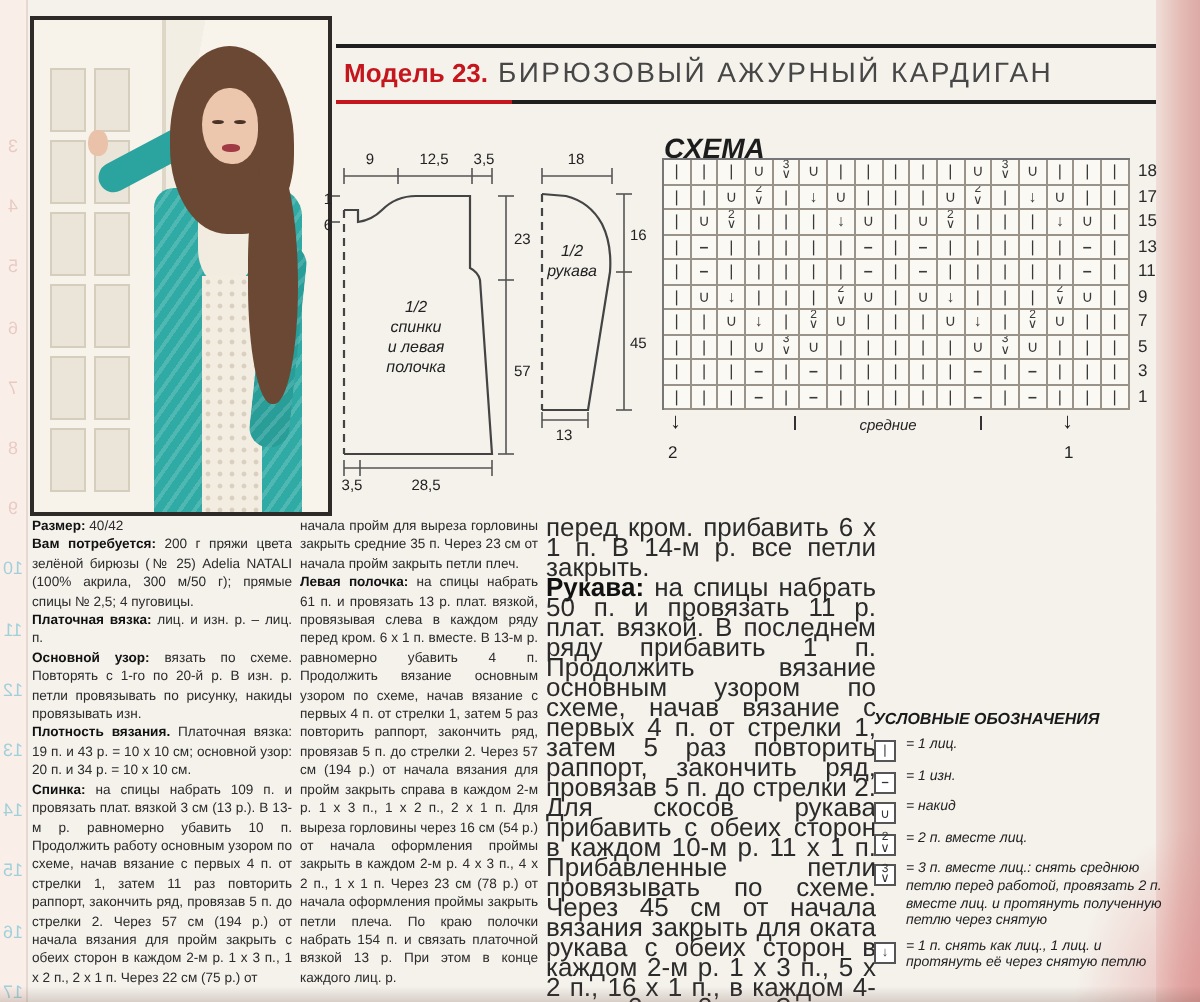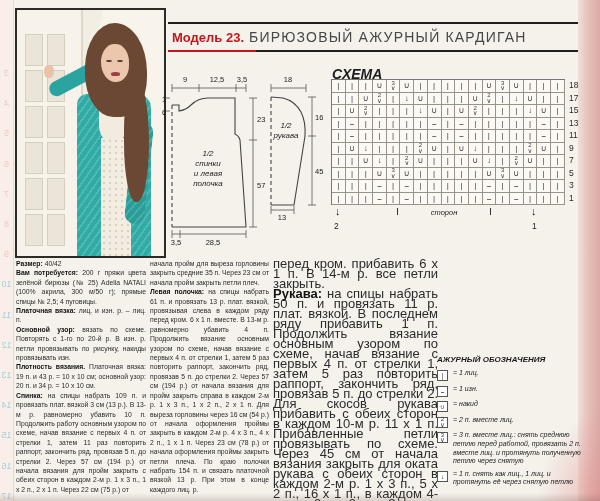--- a/index.html
+++ b/index.html
@@ -424,21 +424,21 @@
       <div class="rnum">11</div>
       <div class="rnum">9</div>
       <div class="rnum">7</div>
       <div class="rnum">5</div>
       <div class="rnum">3</div>
       <div class="rnum">1</div>
     </div>
   <div class="abs rap-arrow" style="left:335px;top:205px;">↓</div>
   <div class="abs rap-num" style="left:334px;top:221px;">2</div>
   <div class="abs rap-tick" style="left:397px;top:208px;"></div>
-  <div class="abs rap-label" style="left:413px;top:208px;width:62px;text-align:center;">сторон</div>
+  <div class="abs rap-label" style="left:413px;top:208px;width:62px;text-align:center;">средние</div>
   <div class="abs rap-tick" style="left:490px;top:208px;"></div>
   <div class="abs rap-arrow" style="left:531px;top:205px;">↓</div>
   <div class="abs rap-num" style="left:532px;top:221px;">1</div>
 
   <div class="abs textcol" id="col0">
       <p class="para"><b>Размер:</b> 40/42</p>
       <p class="para"><b>Вам потребуется:</b> 200 г пряжи цвета зелёной бирюзы (№ 25) Adelia NATALI (100% акрила, 300 м/50 г); прямые спицы № 2,5; 4 пуговицы.</p>
       <p class="para"><b>Платочная вязка:</b> лиц. и изн. р. – лиц. п.</p>
       <p class="para"><b>Основной узор:</b> вязать по схеме. Повторять с 1-го по 20-й р. В изн. р. петли провязывать по рисунку, накиды провязывать изн.</p>
       <p class="para"><b>Плотность вязания.</b> Платочная вязка: 19 п. и 43 р. = 10 x 10 см; основной узор: 20 п. и 34 р. = 10 x 10 см.</p>
@@ -447,21 +447,21 @@
   <div class="abs textcol" id="col1">
       <p class="para">начала пройм для выреза горловины закрыть средние 35 п. Через 23 см от начала пройм закрыть петли плеч.</p>
       <p class="para"><b>Левая полочка:</b> на спицы набрать 61 п. и провязать 13 р. плат. вязкой, провязывая слева в каждом ряду перед кром. 6 x 1 п. вместе. В 13-м р. равномерно убавить 4 п. Продолжить вязание основным узором по схеме, начав вязание с первых 4 п. от стрелки 1, затем 5 раз повторить раппорт, закончить ряд, провязав 5 п. до стрелки 2. Через 57 см (194 р.) от начала вязания для пройм закрыть справа в каждом 2-м р. 1 x 3 п., 1 x 2 п., 2 x 1 п. Для выреза горловины через 16 см (54 р.) от начала оформления проймы закрыть в каждом 2-м р. 4 x 3 п., 4 x 2 п., 1 x 1 п. Через 23 см (78 р.) от начала оформления проймы закрыть петли плеча. По краю полочки набрать 154 п. и связать платочной вязкой 13 р. При этом в конце каждого лиц. р.</p>
     </div>
   <div class="abs textcol" id="col2">
       <p class="para">перед кром. прибавить 6 x 1 п. В 14-м р. все петли закрыть.</p>
       <p class="para"><b>Рукава:</b> на спицы набрать 50 п. и провязать 11 р. плат. вязкой. В последнем ряду прибавить 1 п. Продолжить вязание основным узором по схеме, начав вязание с первых 4 п. от стрелки 1, затем 5 раз повторить раппорт, закончить ряд, провязав 5 п. до стрелки 2. Для скосов рукава прибавить с обеих сторон в каждом 10-м р. 11 x 1 п. Прибавленные петли провязывать по схеме. Через 45 см от начала вязания закрыть для оката рукава с обеих сторон в каждом 2-м р. 1 x 3 п., 5 x 2 п., 16 x 1 п., в каждом 4-м р. 2 x 2 п. Закрыть оставшиеся 7 п.</p>
     </div>
 
   <div class="abs legend">
-    <div class="legend-title">АЖУРНЫЙ ОБОЗНАЧЕНИЯ</div>
+    <div class="legend-title">УСЛОВНЫЕ ОБОЗНАЧЕНИЯ</div>
     <div id="legend-items">
         <div class="litem">
           <span class="lbox g-k">|</span>
           <span class="ltext">= 1 лиц.</span>
         </div>
         <div class="litem">
           <span class="lbox g-p">–</span>
           <span class="ltext">= 1 изн.</span>
         </div>
         <div class="litem">

